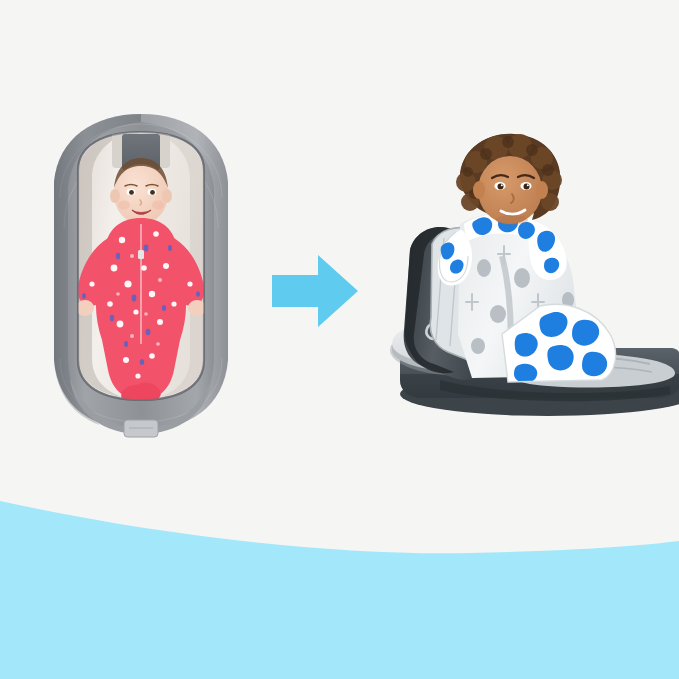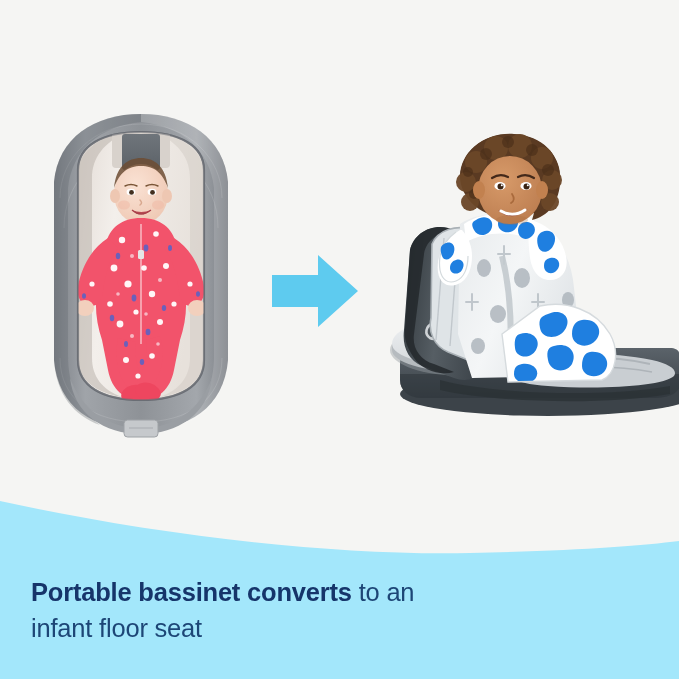--- a/index.html
+++ b/index.html
@@ -484,18 +484,14 @@
         </g>
       </g>
 
       <g>
         <path d="M88,252 C140,266 250,270 318,258 L318,266
                  C250,278 140,274 88,262 Z" fill="#2b3236" opacity="0.85"></path>
       </g>
     </svg>
   </div>
 
-  <div class="caption">
-    <span class="strong" style="color: rgb(22, 53, 106);">Portable bassinet converts</span><span class="light" style="color: rgb(29, 70, 118);"> to an</span><br>
-    <span class="light" style="color: rgb(29, 70, 118);">infant floor seat</span>
-  </div>
 
 </div>
 
 </body></html>

